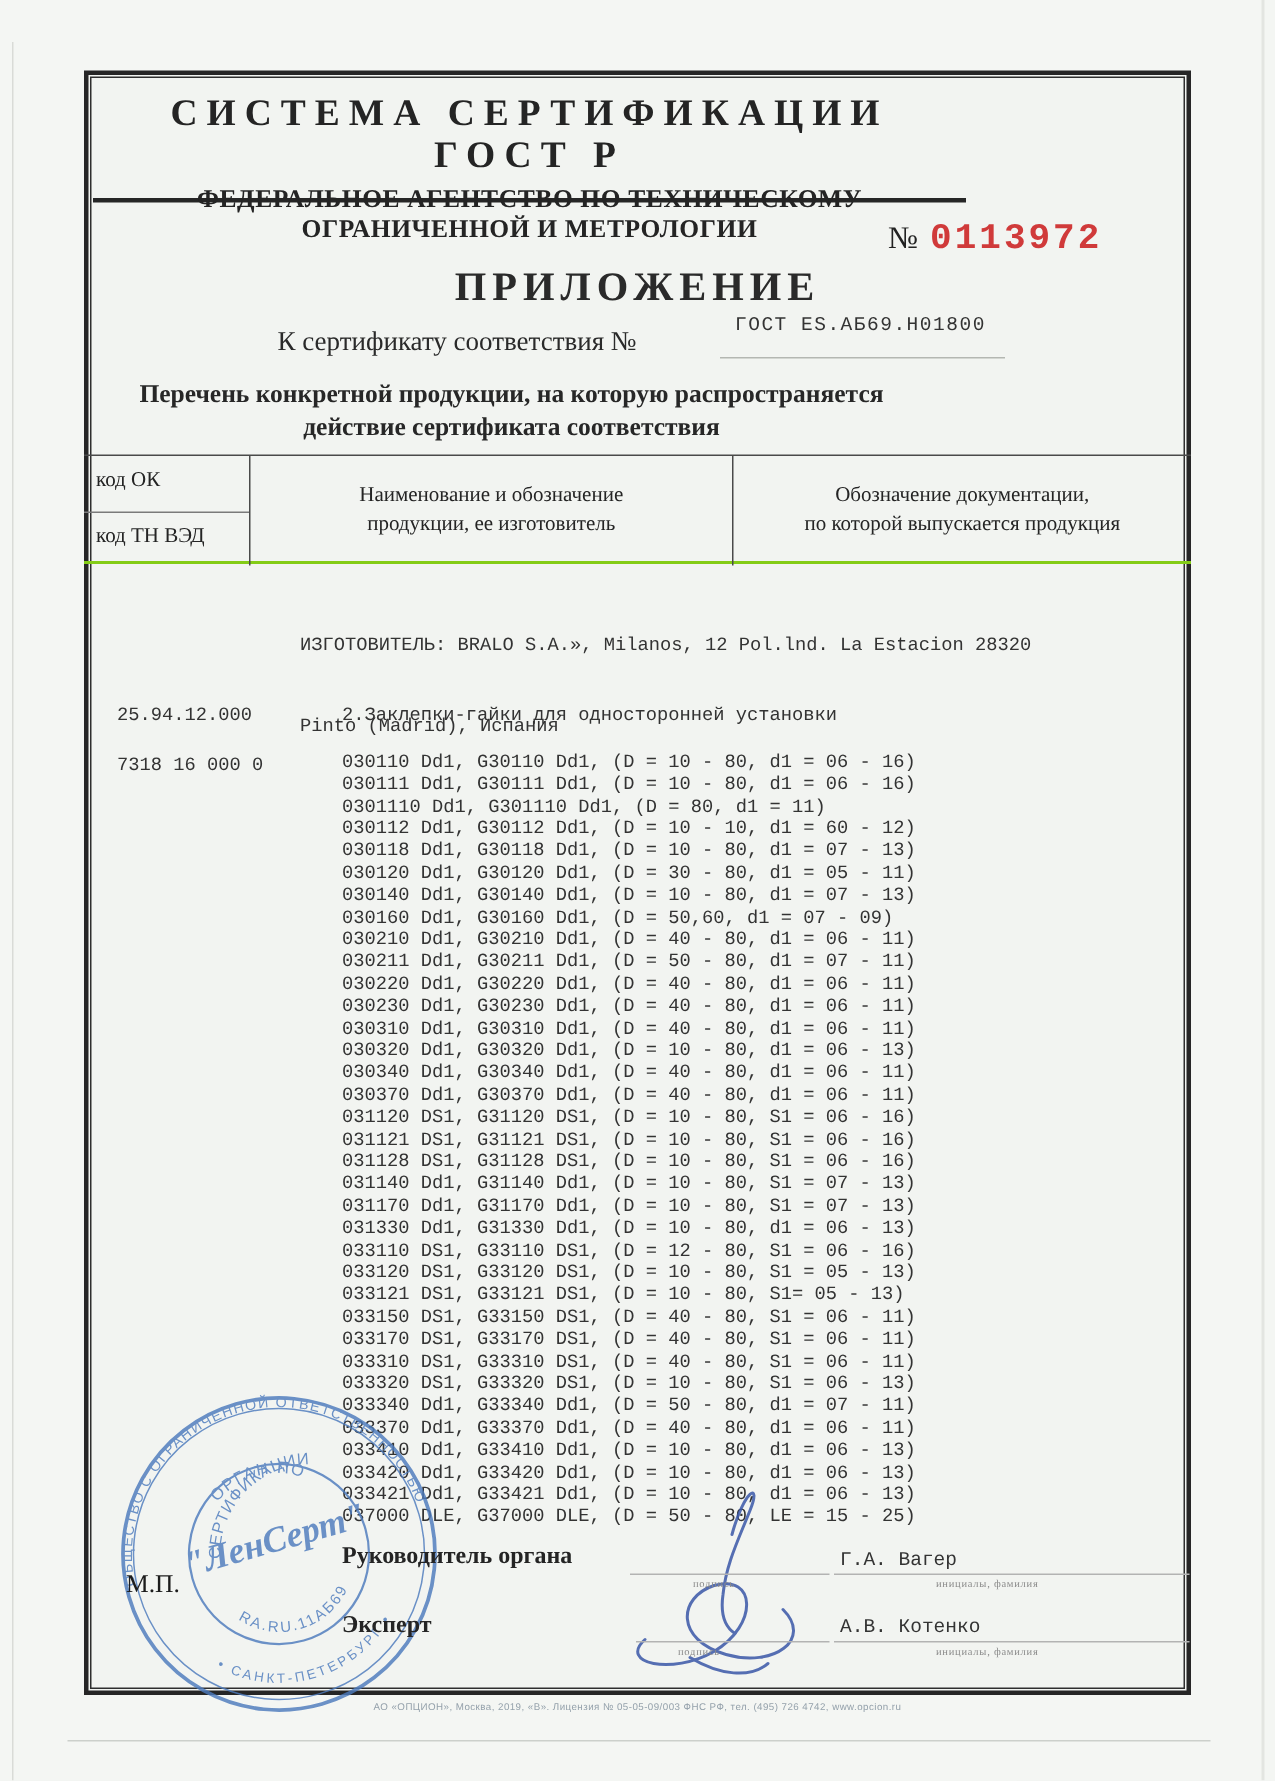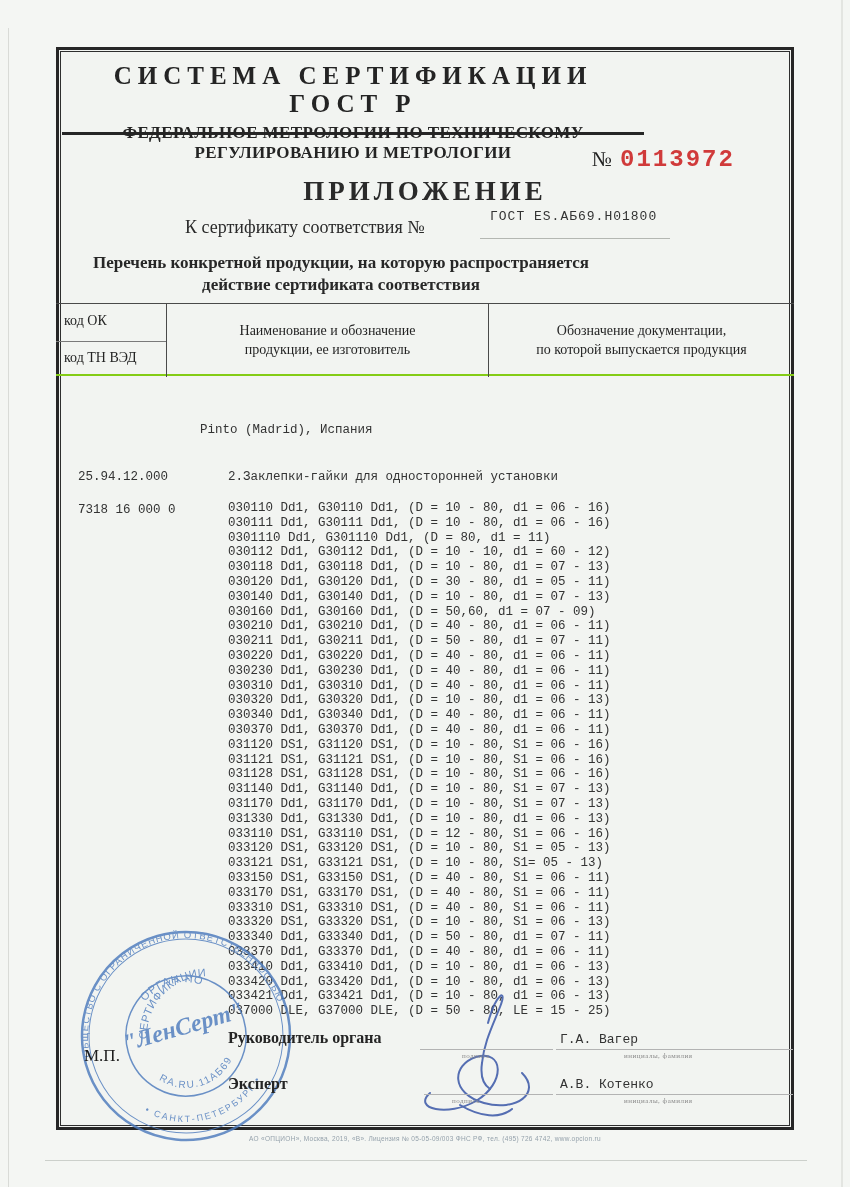--- a/index.html
+++ b/index.html
@@ -84,21 +84,21 @@
 <div class="abs scan-edge-left"></div>
 <div class="abs scan-edge-right"></div>
 <div class="abs scan-edge-bottom"></div>
 
 <div class="abs frame">
   <div class="frame-inner"></div>
 </div>
 
 <div class="abs header-band">
   <div class="hdr1">СИСТЕМА СЕРТИФИКАЦИИ ГОСТ Р</div>
-  <div class="hdr2">ФЕДЕРАЛЬНОЕ МЕТРОЛОГИИ ПО ТЕХНИЧЕСКОМУ РЕГУЛИРОВАНИЮ И МЕТРОЛОГИИ</div>
+  <div class="hdr2">ФЕДЕРАЛЬНОЕ АГЕНТСТВО ПО ТЕХНИЧЕСКОМУ ОГРАНИЧЕННОЙ И МЕТРОЛОГИИ</div>
 </div>
 
 <div class="abs doc-number">
   <span class="nosign">№</span><span class="nodigits">0113972</span>
 </div>
 
 <div class="abs title">ПРИЛОЖЕНИЕ</div>
 
 <div class="abs cert-label">К сертификату соответствия №</div>
 <div class="abs cert-value mono">ГОСТ ES.АБ69.Н01800</div>
@@ -119,20 +119,21 @@
     <div>Наименование и обозначение</div>
     <div>продукции, ее изготовитель</div>
   </div>
   <div class="cell c-doc">
     <div>Обозначение документации,</div>
     <div>по которой выпускается продукция</div>
   </div>
 </div>
 
 <div class="abs manufacturer mono">
+  <div>ИЗГОТОВИТЕЛЬ: BRALO S.A.», Milanos, 12 Pol.lnd. La Estacion 28320</div>
   <div>Pinto (Madrid), Испания</div>
 </div>
 
 <div class="abs code-ok mono">25.94.12.000</div>
 <div class="abs code-tnved mono">7318 16 000 0</div>
 <div class="abs product-title mono">2.Заклепки-гайки для односторонней установки</div>
 
 <div class="abs product-lines mono"><div>030110 Dd1, G30110 Dd1, (D = 10 - 80, d1 = 06 - 16)</div><div>030111 Dd1, G30111 Dd1, (D = 10 - 80, d1 = 06 - 16)</div><div>0301110 Dd1, G301110 Dd1, (D = 80, d1 = 11)</div><div>030112 Dd1, G30112 Dd1, (D = 10 - 10, d1 = 60 - 12)</div><div>030118 Dd1, G30118 Dd1, (D = 10 - 80, d1 = 07 - 13)</div><div>030120 Dd1, G30120 Dd1, (D = 30 - 80, d1 = 05 - 11)</div><div>030140 Dd1, G30140 Dd1, (D = 10 - 80, d1 = 07 - 13)</div><div>030160 Dd1, G30160 Dd1, (D = 50,60, d1 = 07 - 09)</div><div>030210 Dd1, G30210 Dd1, (D = 40 - 80, d1 = 06 - 11)</div><div>030211 Dd1, G30211 Dd1, (D = 50 - 80, d1 = 07 - 11)</div><div>030220 Dd1, G30220 Dd1, (D = 40 - 80, d1 = 06 - 11)</div><div>030230 Dd1, G30230 Dd1, (D = 40 - 80, d1 = 06 - 11)</div><div>030310 Dd1, G30310 Dd1, (D = 40 - 80, d1 = 06 - 11)</div><div>030320 Dd1, G30320 Dd1, (D = 10 - 80, d1 = 06 - 13)</div><div>030340 Dd1, G30340 Dd1, (D = 40 - 80, d1 = 06 - 11)</div><div>030370 Dd1, G30370 Dd1, (D = 40 - 80, d1 = 06 - 11)</div><div>031120 DS1, G31120 DS1, (D = 10 - 80, S1 = 06 - 16)</div><div>031121 DS1, G31121 DS1, (D = 10 - 80, S1 = 06 - 16)</div><div>031128 DS1, G31128 DS1, (D = 10 - 80, S1 = 06 - 16)</div><div>031140 Dd1, G31140 Dd1, (D = 10 - 80, S1 = 07 - 13)</div><div>031170 Dd1, G31170 Dd1, (D = 10 - 80, S1 = 07 - 13)</div><div>031330 Dd1, G31330 Dd1, (D = 10 - 80, d1 = 06 - 13)</div><div>033110 DS1, G33110 DS1, (D = 12 - 80, S1 = 06 - 16)</div><div>033120 DS1, G33120 DS1, (D = 10 - 80, S1 = 05 - 13)</div><div>033121 DS1, G33121 DS1, (D = 10 - 80, S1= 05 - 13)</div><div>033150 DS1, G33150 DS1, (D = 40 - 80, S1 = 06 - 11)</div><div>033170 DS1, G33170 DS1, (D = 40 - 80, S1 = 06 - 11)</div><div>033310 DS1, G33310 DS1, (D = 40 - 80, S1 = 06 - 11)</div><div>033320 DS1, G33320 DS1, (D = 10 - 80, S1 = 06 - 13)</div><div>033340 Dd1, G33340 Dd1, (D = 50 - 80, d1 = 07 - 11)</div><div>033370 Dd1, G33370 Dd1, (D = 40 - 80, d1 = 06 - 11)</div><div>033410 Dd1, G33410 Dd1, (D = 10 - 80, d1 = 06 - 13)</div><div>033420 Dd1, G33420 Dd1, (D = 10 - 80, d1 = 06 - 13)</div><div>033421 Dd1, G33421 Dd1, (D = 10 - 80, d1 = 06 - 13)</div><div>037000 DLE, G37000 DLE, (D = 50 - 80, LE = 15 - 25)</div></div>
 
 <div class="abs stamp-wrap">

